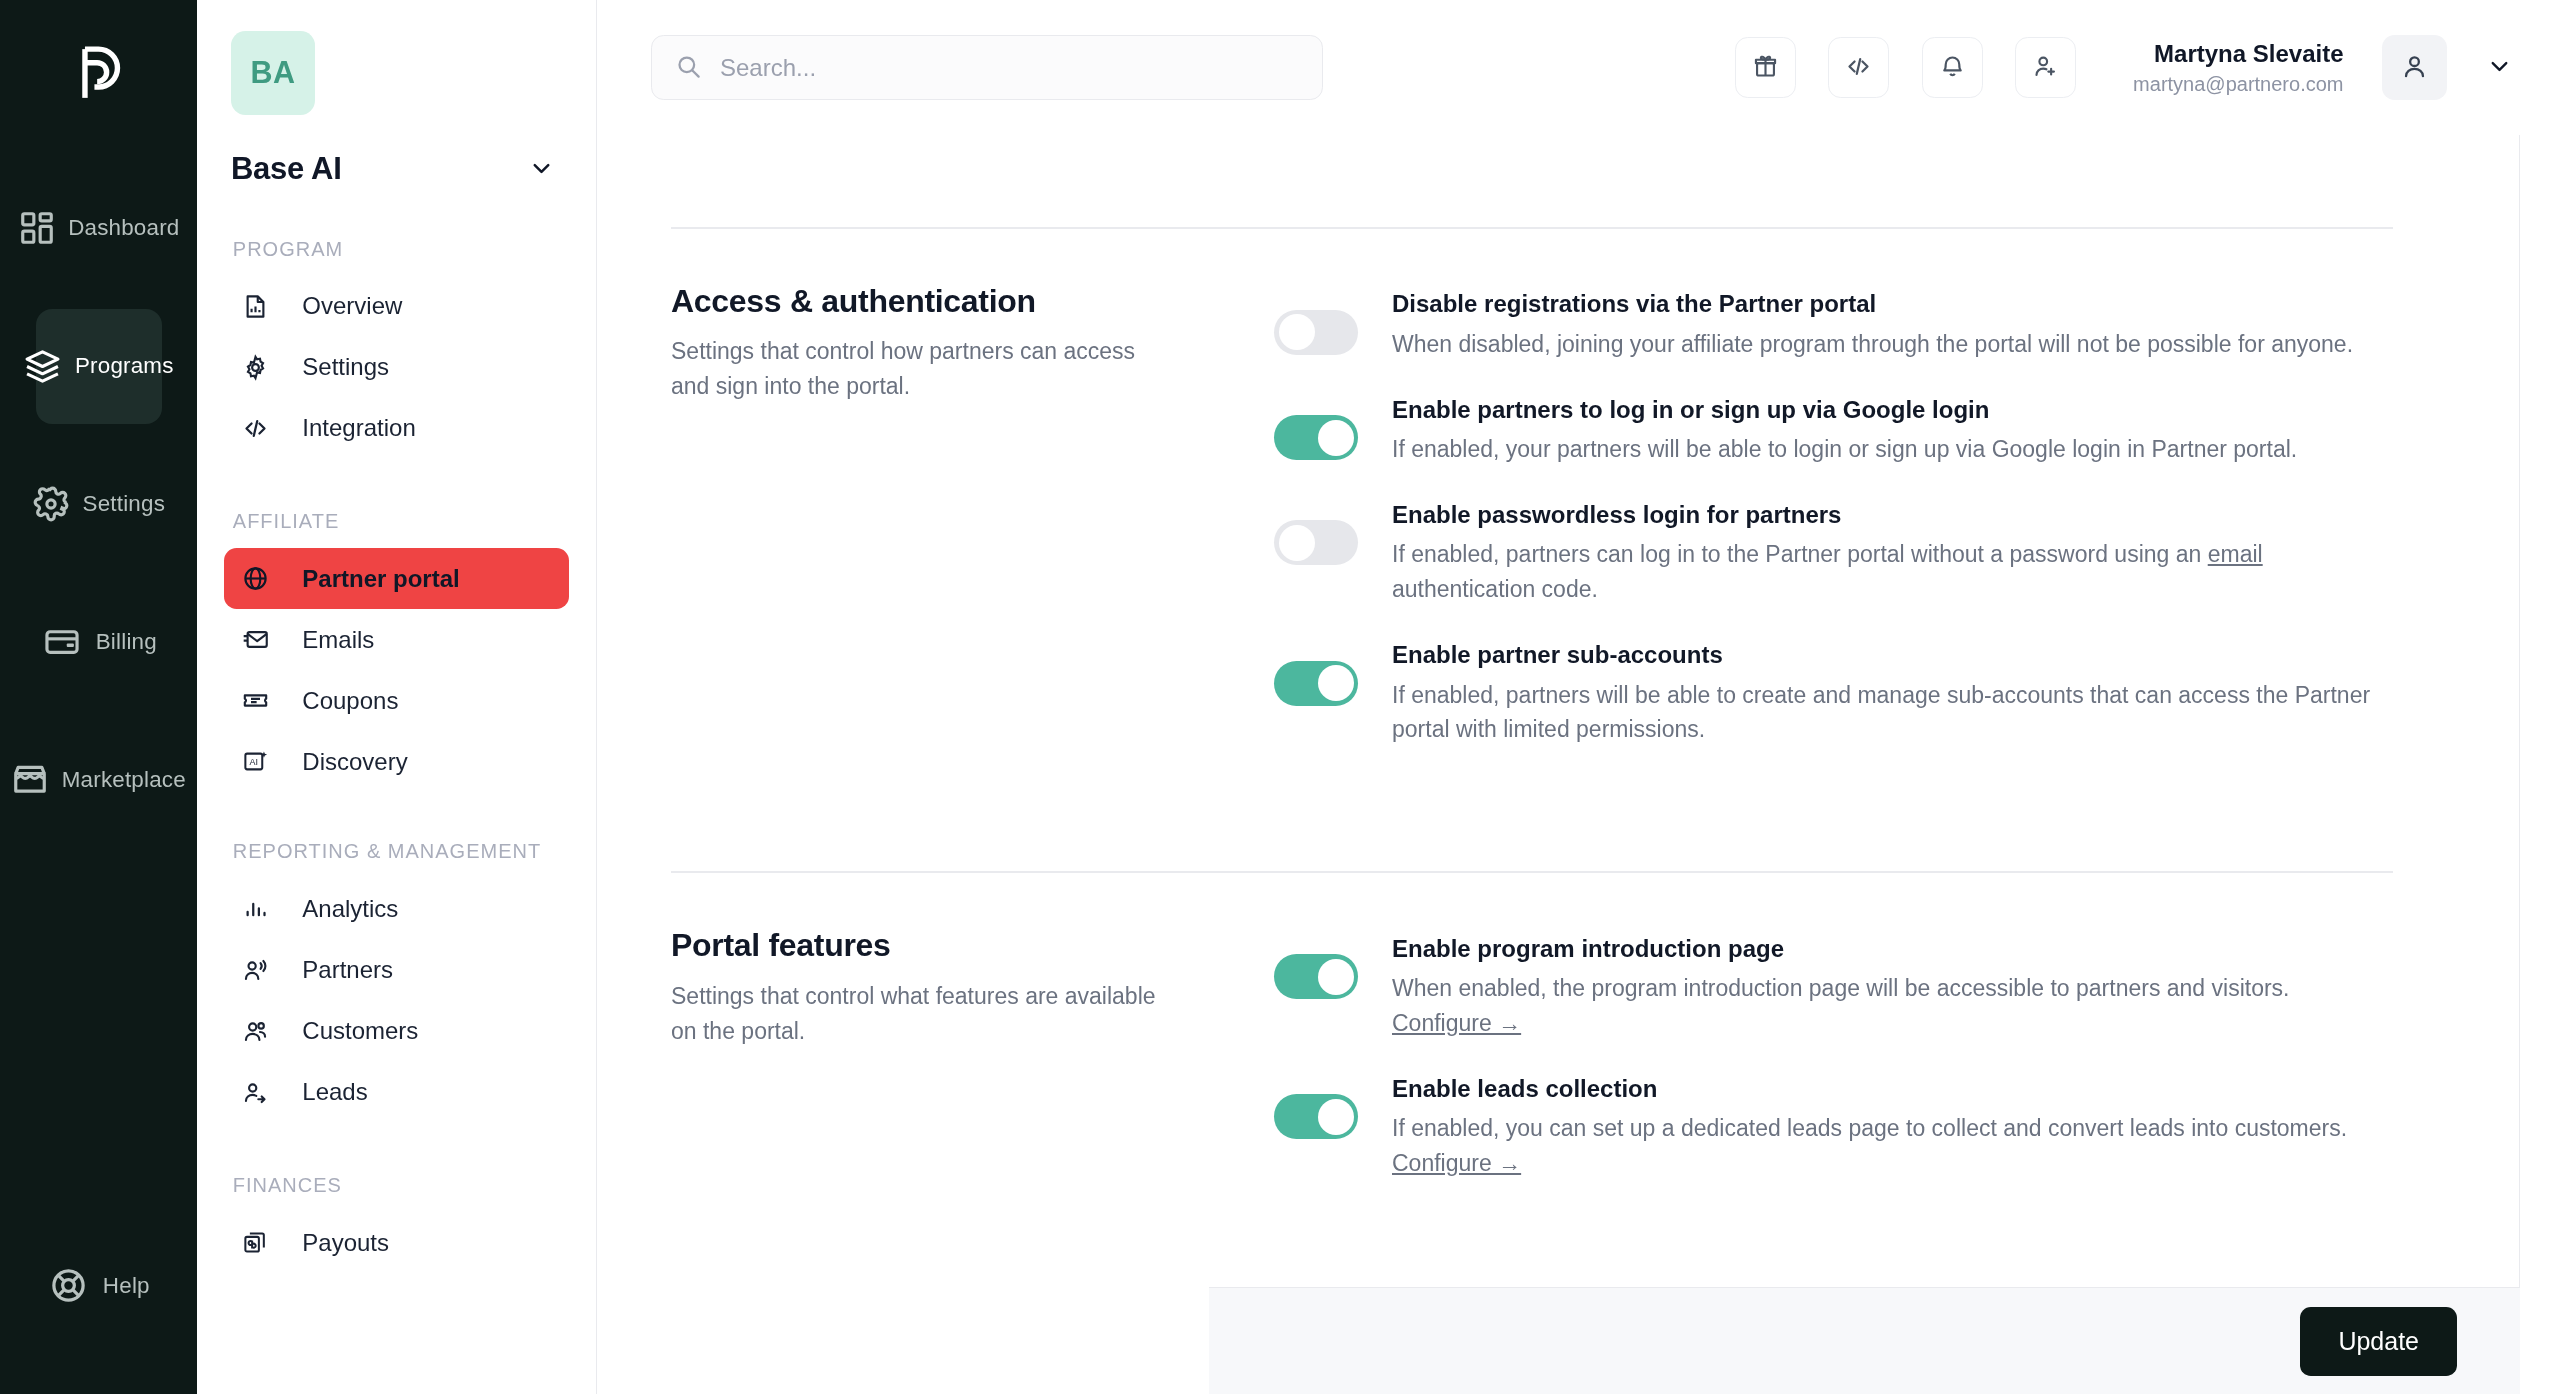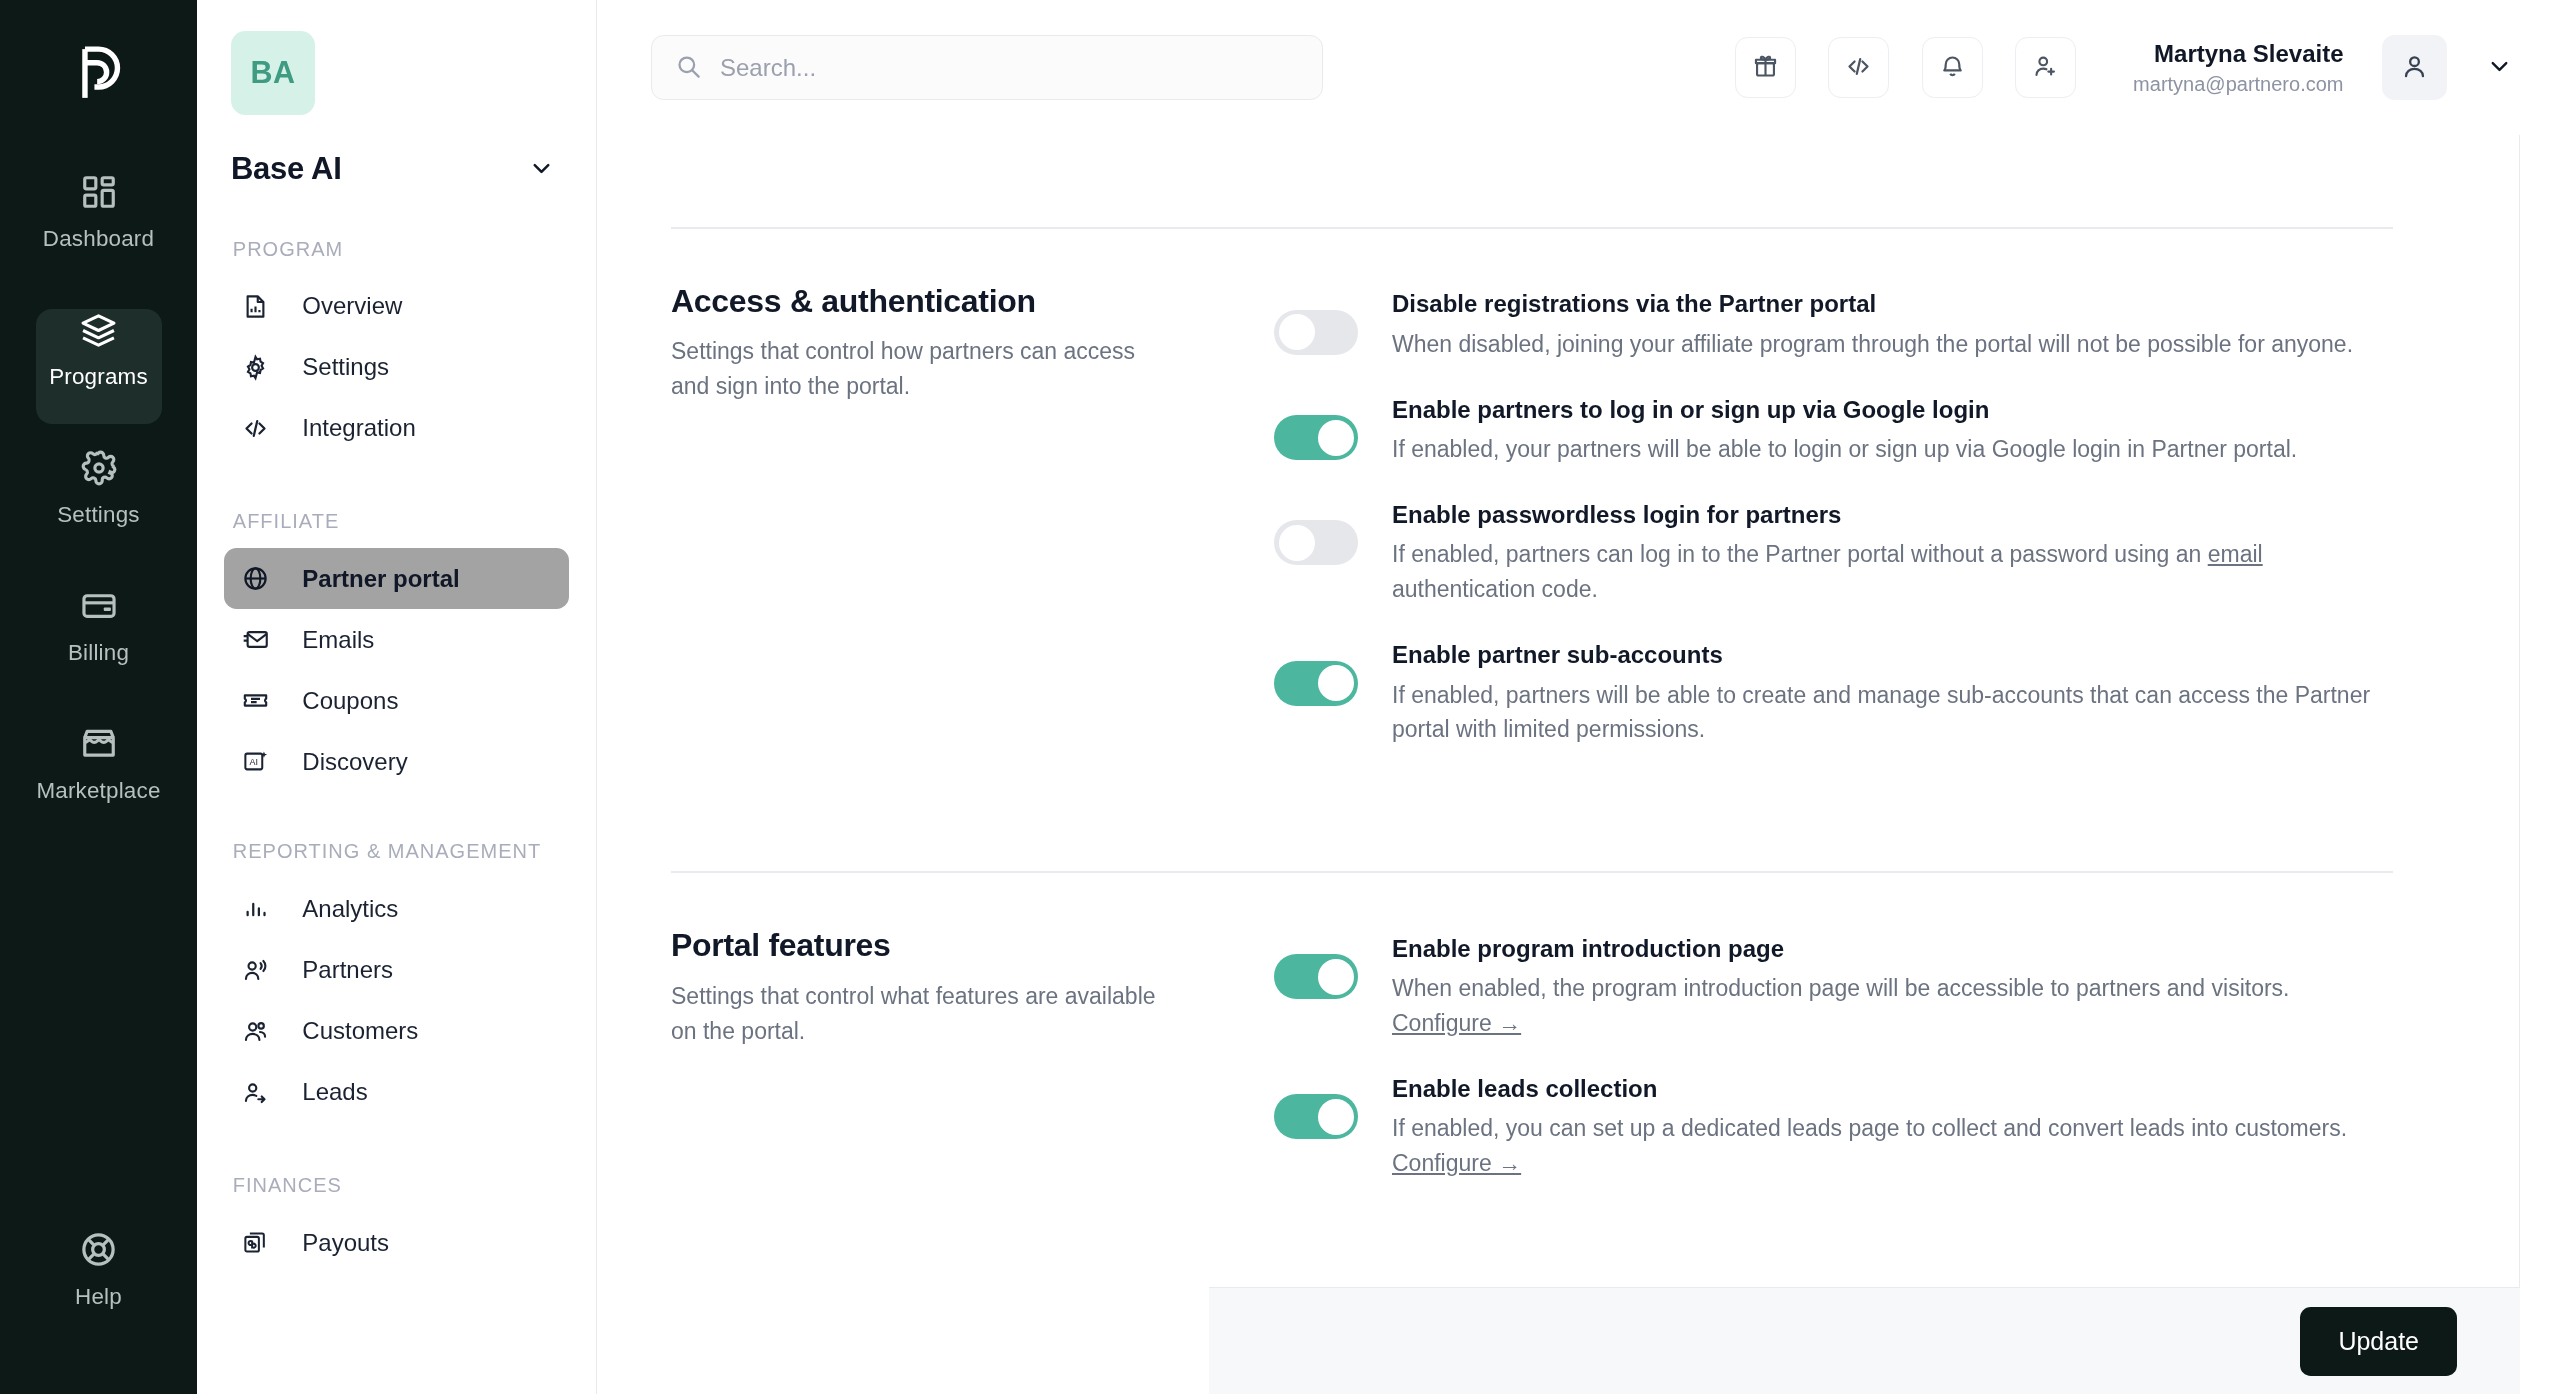--- a/index.html
+++ b/index.html
@@ -15,21 +15,21 @@
   .rail {
     width: 197px; flex: 0 0 197px; height: 1395px;
     background: #0d1917;
     display: flex; flex-direction: column; align-items: center;
     padding-top: 30.5px;
     position: relative;
   }
   .brand-logo { width: 86px; height: 86px; display: flex; align-items: center; justify-content: center; margin-bottom: 54px; }
   .rail-item {
     width: 126px; height: 115px; border-radius: 16px;
-    display: flex; flex-direction: column; align-items: center; 
+    display: flex; flex-direction: row; align-items: center; justify-content: center;
     gap: 12.6px; margin-bottom: 23px; cursor: pointer;
   }
   .rail-item .ico { width: 43px; height: 43px; display: flex; align-items: center; justify-content: center; }
   .rail-item .lbl { font-size: 22.4px; color: #b6c0be; letter-spacing: 0.2px; }
   .rail-item.active { background: #1e2e2b; }
   .rail-item.active .lbl { color: #ffffff; }
   .rail-spacer { flex: 1 1 auto; }
   .rail-bottom { margin-bottom: 52px; }
 
   
@@ -57,21 +57,21 @@
     margin: 50px 0 14.4px 1.8px; line-height: 1.25; text-transform: uppercase;
   }
   .nav-group-title.tight { margin-top: 47px; }
   .nav-item {
     display: flex; align-items: center; gap: 32px;
     height: 61px; padding: 0 16px; border-radius: 12.6px;
     cursor: pointer; margin: 0 -7.2px;
   }
   .nav-item .nico { width: 30.5px; height: 30.5px; flex: 0 0 30.5px; display:flex; align-items:center; justify-content:center; }
   .nav-item .ntxt { font-size: 24px; color: #1b2333; }
-  .nav-item.active { background: #a3a3a3; }
+  .nav-item.active { background: #ef4444; }
   .nav-item.active .ntxt { font-weight: 700; color: #101727; }
 
   
   .main { flex: 1 1 auto; height: 1395px; position: relative; background: #ffffff; }
   .topbar {
     height: 135px; display: flex; align-items: center;
     padding: 0 63px 0 54px; gap: 18px;
   }
   .search-box {
     width: 672px; height: 65px; border: 1.8px solid #e9eaee; border-radius: 12.6px;

